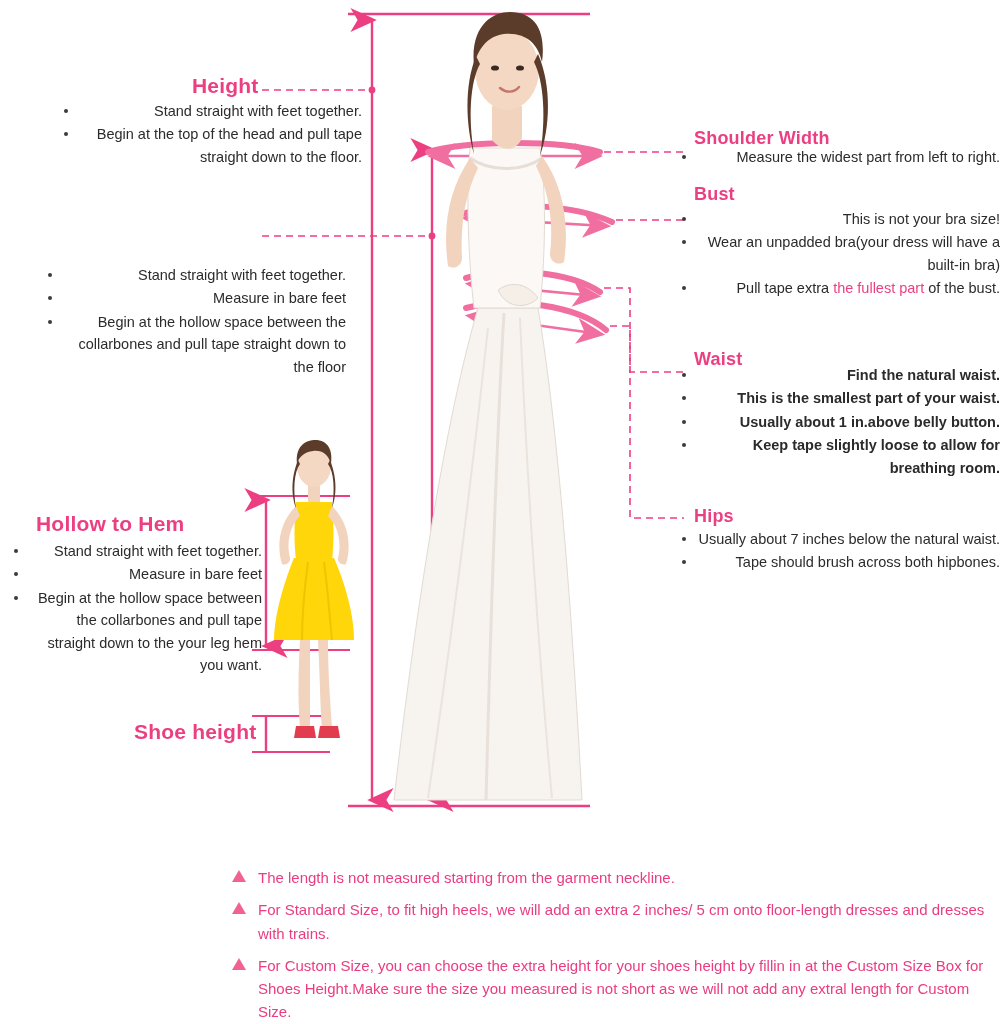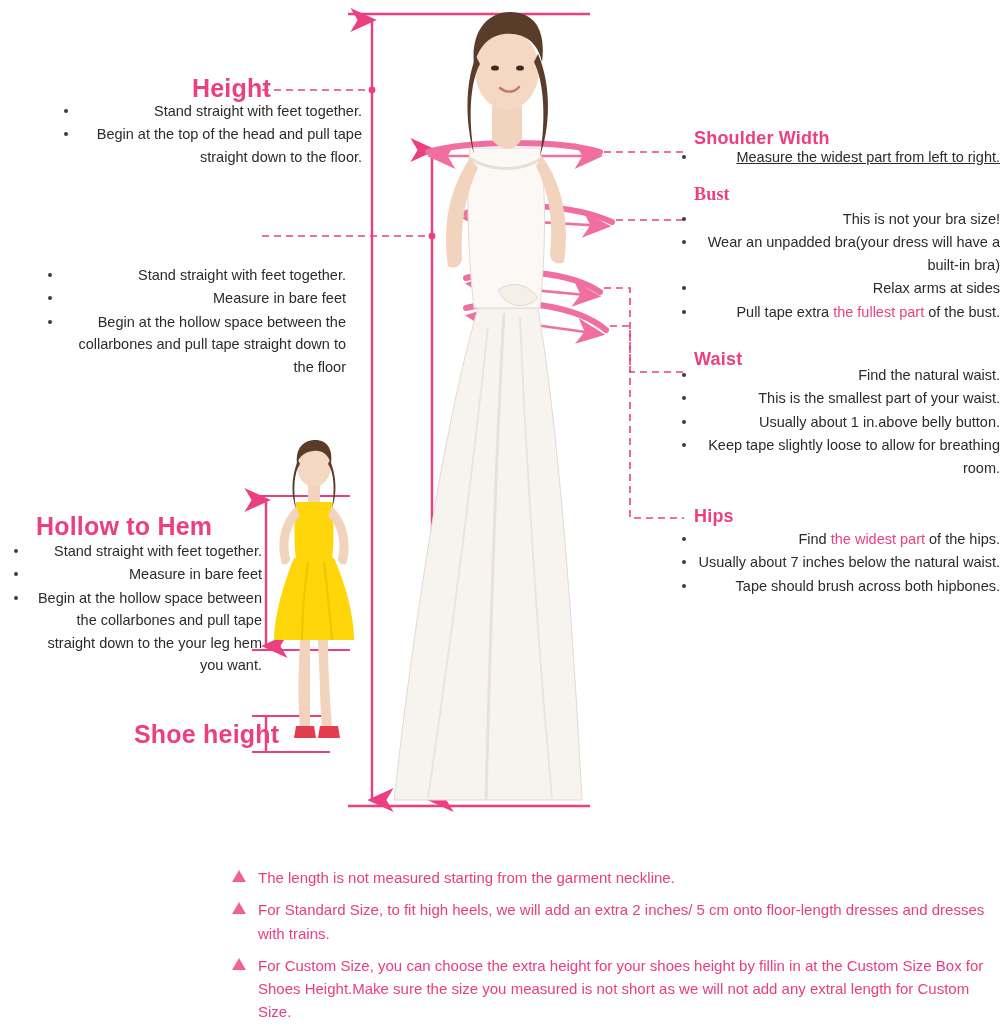--- a/index.html
+++ b/index.html
@@ -36,21 +36,21 @@
     width: 110px;
     height: 320px;
   }
   
   .heading {
     color: #ec3f82;
     font-weight: bold;
     letter-spacing: 0.2px;
     white-space: nowrap;
   }
-  .h-lg { font-size: 25px; }
+  .h-lg { font-size: 21px; }
   .h-md { font-size: 18px; }
   .sub {
     color: #ec3f82;
     font-size: 13px;
     font-weight: bold;
     white-space: nowrap;
   }
   ul.bullets {
     list-style: none;
     margin: 0;
@@ -238,49 +238,47 @@
     <li>Begin at the hollow space between the collarbones and pull tape straight down to the your leg hem  you want.</li>
   </ul>
 
   <div style="position:absolute; left:134px; top:720px;">
     <div class="heading h-lg">Shoe height</div>
   </div>
 
   <div style="position:absolute; left:694px; top:128px;">
     <div class="heading h-md">Shoulder Width</div>
   </div>
-  <ul class="bullets" style="position:absolute; left:680px; top:146px; width:320px;text-decoration:underline;">
+  <ul class="bullets" style="position:absolute; left:680px; top:146px; width:320px;">
     <li>Measure the widest part from left to right.</li>
   </ul>
 
-  <div style="position:absolute; left:694px; top:184px;font-family:Liberation Serif, serif;">
+  <div style="position:absolute; left:694px; top:184px;">
     <div class="heading h-md">Bust</div>
   </div>
   <ul class="bullets" style="position:absolute; left:680px; top:208px; width:320px;">
     <li>This is not your bra size!</li>
     <li>Wear an unpadded bra(your dress will have a built-in bra)</li>
-    <li>Relax arms at sides</li>
     <li><span>Pull tape extra </span><span class="pink-em">the fullest part</span><span> of the bust.</span></li>
   </ul>
 
   <div style="position:absolute; left:694px; top:349px;">
     <div class="heading h-md">Waist</div>
   </div>
-  <ul class="bullets" style="position:absolute; left:680px; top:364px; width:320px;">
+  <ul class="bullets" style="position:absolute; left:680px; top:364px; width:320px;font-weight:bold;">
     <li>Find the natural waist.</li>
     <li>This is the smallest part of your waist.</li>
     <li>Usually about 1 in.above belly button.</li>
     <li>Keep tape slightly loose to allow for breathing room.</li>
   </ul>
 
   <div style="position:absolute; left:694px; top:506px;">
     <div class="heading h-md">Hips</div>
   </div>
   <ul class="bullets" style="position:absolute; left:680px; top:528px; width:320px;">
-    <li><span>Find </span><span class="pink-em">the widest part</span><span> of the hips.</span></li>
     <li>Usually about 7 inches below the natural waist.</li>
     <li>Tape should brush across both hipbones.</li>
   </ul>
 
   <div class="notes">
     <div class="note-row">
       <span class="tri"></span>
       <span>The length is not measured starting from the garment neckline.</span>
     </div>
     <div class="note-row">

